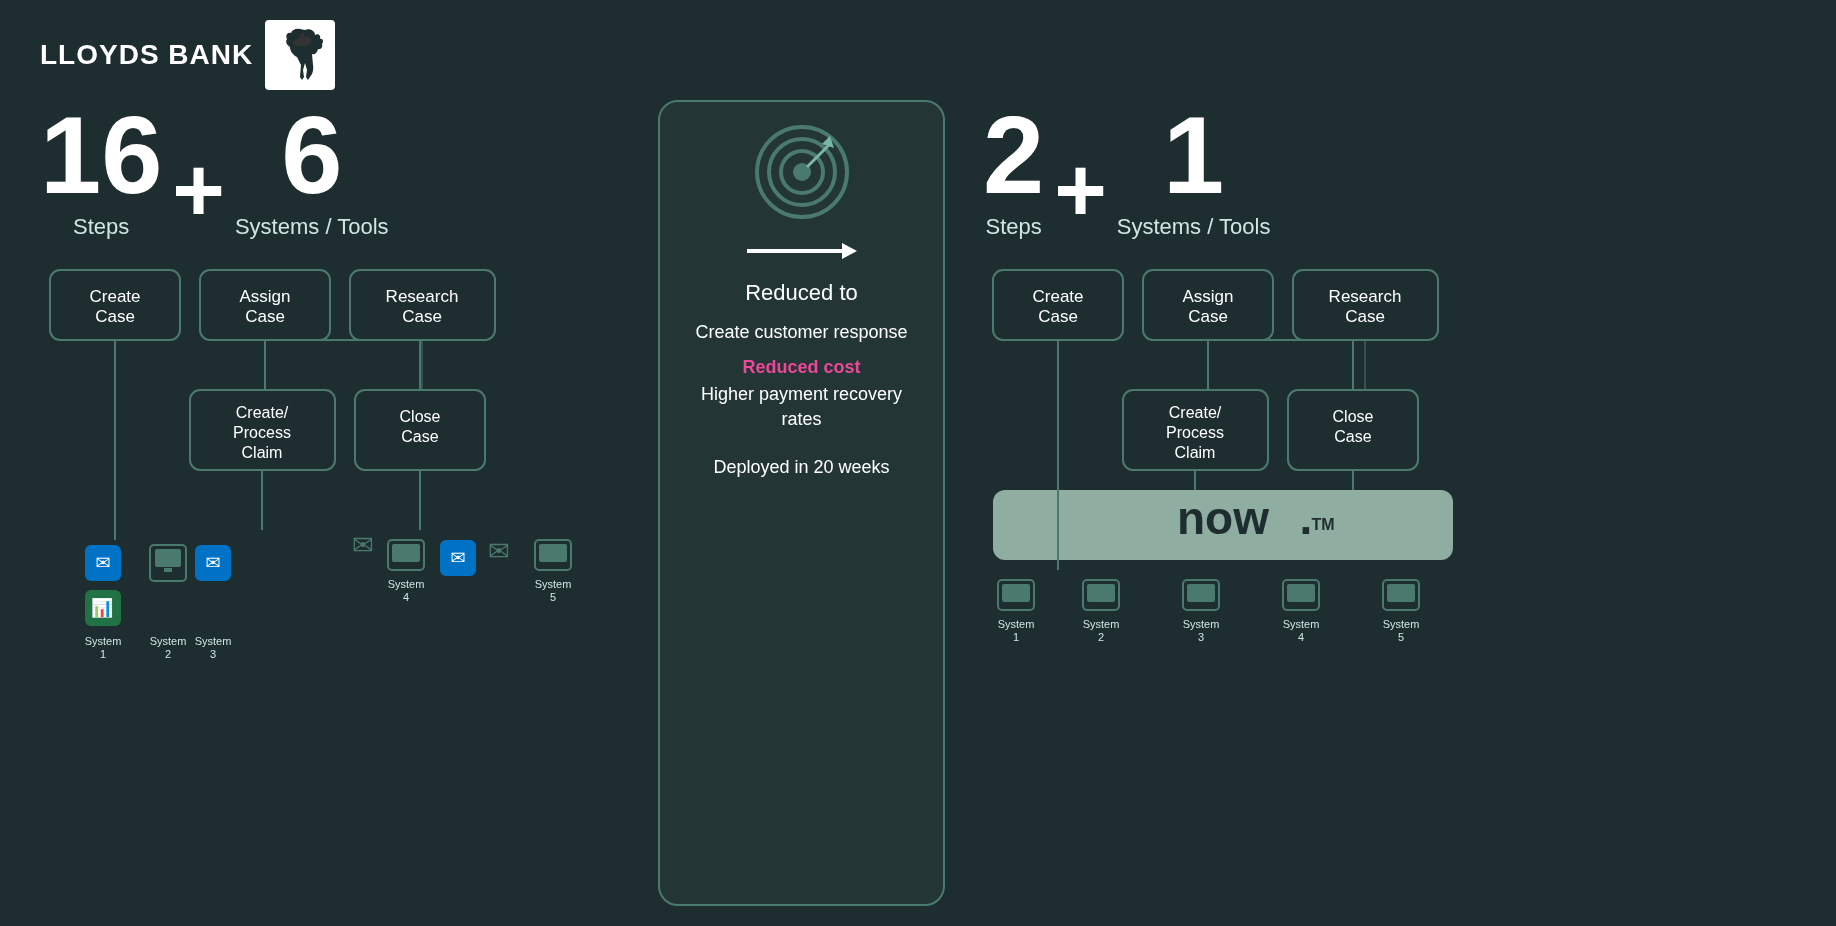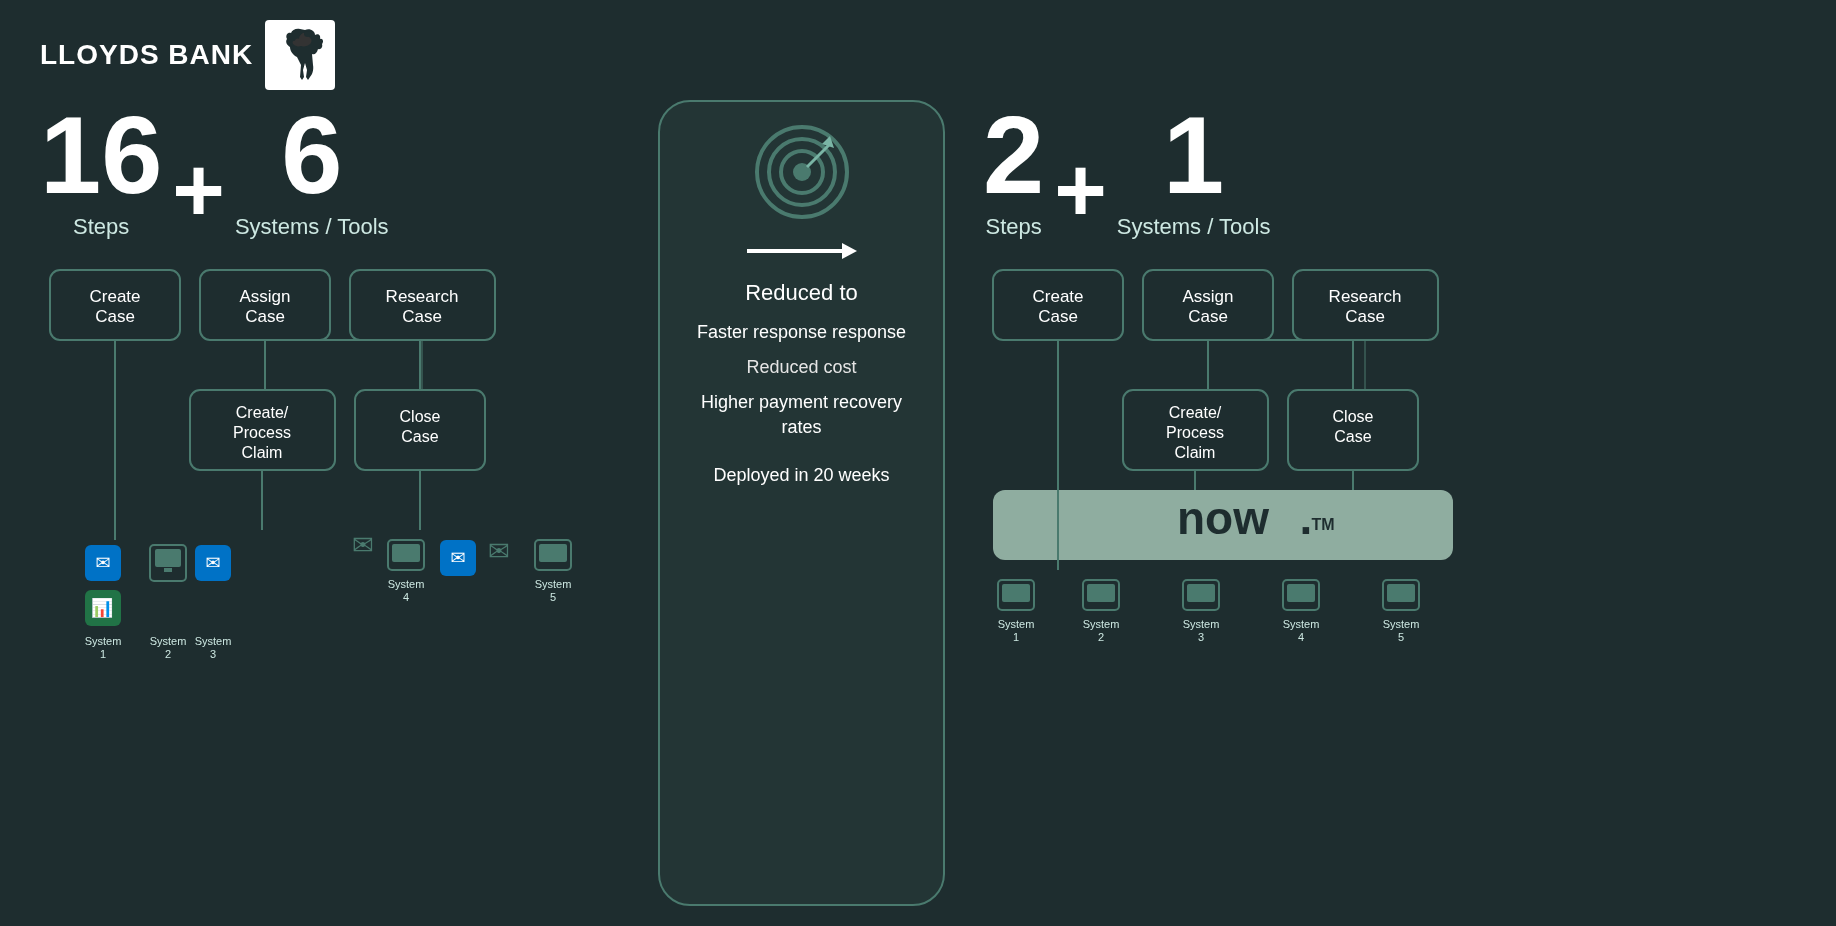--- a/index.html
+++ b/index.html
@@ -65,21 +65,21 @@
       flex-direction: column;
       padding-right: 10px;
     }
     
     .center-panel {
       width: 370px;
       display: flex;
       flex-direction: column;
       align-items: center;
       border: 2px solid #4a7a6e;
-      border-radius: 32px;
+      border-radius: 20px;
       padding: 20px;
       margin: 0 20px;
       background: #233535;
     }
     
     .right-panel {
       flex: 1;
       display: flex;
       flex-direction: column;
       padding-left: 10px;
@@ -254,23 +254,23 @@
 
       <div style="margin-bottom:10px;">
         <svg width="120" height="30" viewBox="0 0 120 30">
           <line x1="5" y1="15" x2="100" y2="15" stroke="white" stroke-width="4"></line>
           <polygon points="100,7 115,15 100,23" fill="white"></polygon>
         </svg>
       </div>
 
       <div style="font-size:22px; color:white; text-align:center; margin-bottom:14px;">Reduced to</div>
 
-      <div style="font-size:18px; color:white; text-align:center; margin-bottom:12px; line-height:1.4;">Faster response
+      <div style="font-size:18px; color:white; text-align:center; margin-bottom:12px; line-height:1.4;">Create customer
 response</div>
-      <div style="font-size:18px; color:#e5e5e5; text-align:center; margin-bottom:12px;">Reduced cost</div>
+      <div style="font-size:18px; color:#ec4899; text-align:center; margin-bottom:4px;font-weight:bold;">Reduced cost</div>
       <div style="font-size:18px; color:white; text-align:center; margin-bottom:24px; line-height:1.4;">Higher payment
 recovery rates</div>
 
       <div style="font-size:18px; color:white; text-align:center;">Deployed in 20 weeks</div>
     </div>
 
     <div class="right-panel">
 
       <div class="stats-row">
         <div class="stat-block">

